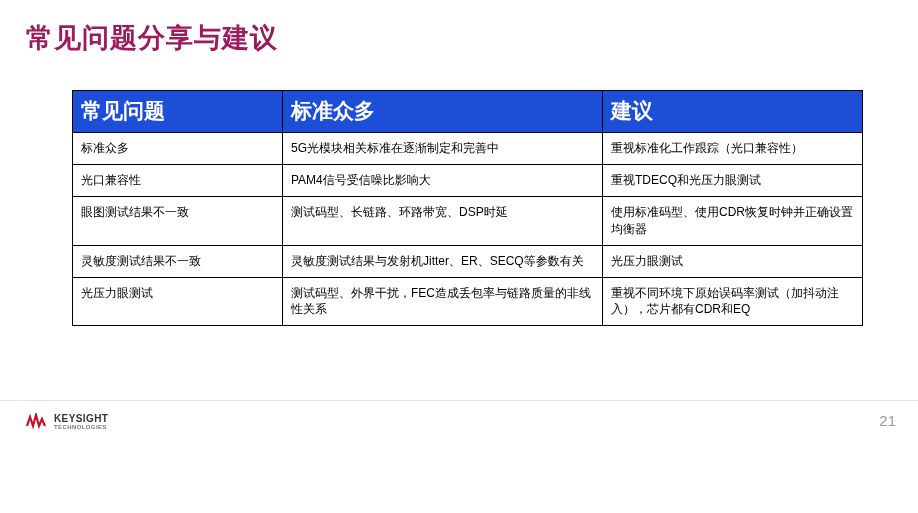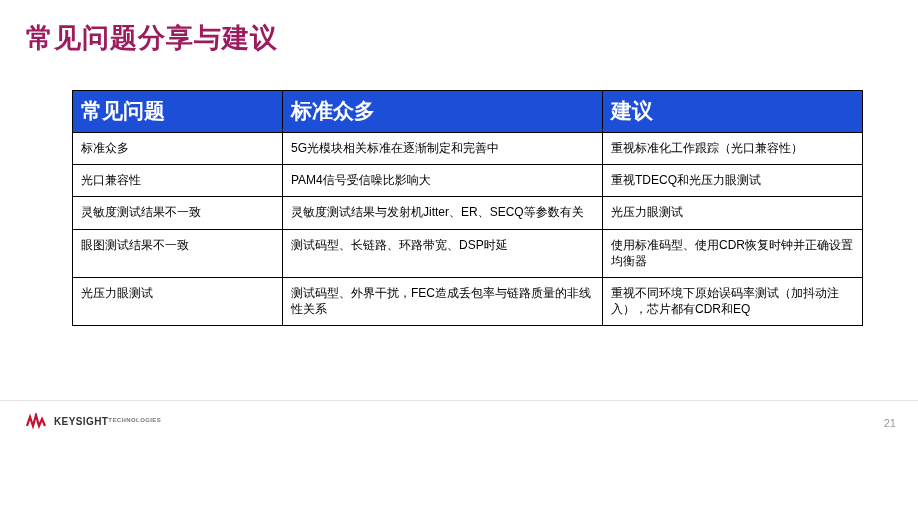--- a/index.html
+++ b/index.html
@@ -81,40 +81,40 @@
     align-items: center;
     gap: 6px;
   }
   .logo-mark {
     width: 22px;
     height: 18px;
     position: relative;
   }
   .logo-text {
     display: flex;
-    flex-direction: row;
+    flex-direction: column;
     line-height: 1.05;
   }
   .logo-text .l1 {
     font-size: 10px;
     font-weight: bold;
     color: #333333;
     letter-spacing: 0.4px;
   }
   .logo-text .l2 {
     font-size: 6px;
     font-weight: bold;
     color: #777777;
     letter-spacing: 0.4px;
   }
   .page-number {
     position: absolute;
     right: 22px;
     bottom: 14px;
-    font-size: 11px;
+    font-size: 15px;
     color: #9a9a9a;
   }
   .bottom-rule {
     position: absolute;
     left: 0;
     bottom: 42px;
     width: 918px;
     height: 1px;
     background: #e3e3e3;
   }
@@ -147,28 +147,28 @@
           <td>标准众多</td>
           <td>5G光模块相关标准在逐渐制定和完善中</td>
           <td>重视标准化工作跟踪（光口兼容性）</td>
         </tr>
         <tr>
           <td>光口兼容性</td>
           <td>PAM4信号受信噪比影响大</td>
           <td>重视TDECQ和光压力眼测试</td>
         </tr>
         <tr>
+          <td>眼图测试结果不一致</td>
+          <td>测试码型、长链路、环路带宽、DSP时延</td>
+          <td>使用标准码型、使用CDR恢复时钟并正确设置均衡器</td>
+        </tr>
+        <tr>
           <td>灵敏度测试结果不一致</td>
           <td>灵敏度测试结果与发射机Jitter、ER、SECQ等参数有关</td>
           <td>光压力眼测试</td>
-        </tr>
-        <tr>
-          <td>眼图测试结果不一致</td>
-          <td>测试码型、长链路、环路带宽、DSP时延</td>
-          <td>使用标准码型、使用CDR恢复时钟并正确设置均衡器</td>
         </tr>
         <tr>
           <td>光压力眼测试</td>
           <td>测试码型、外界干扰，FEC造成丢包率与链路质量的非线性关系</td>
           <td>重视不同环境下原始误码率测试（加抖动注入），芯片都有CDR和EQ</td>
         </tr>
       </tbody>
     </table>
   </div>
 

